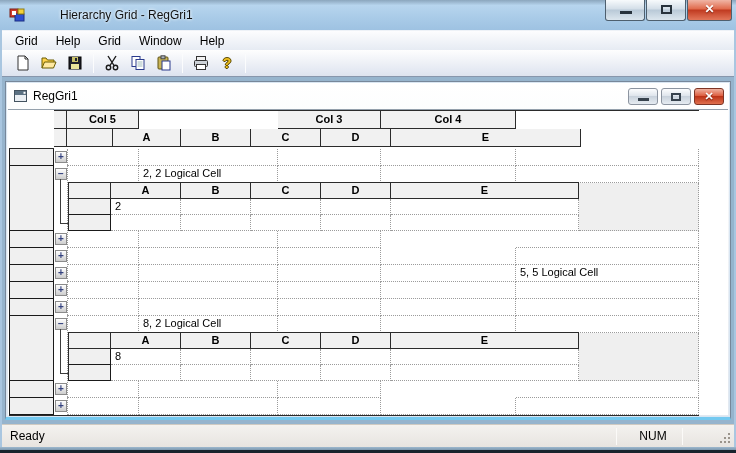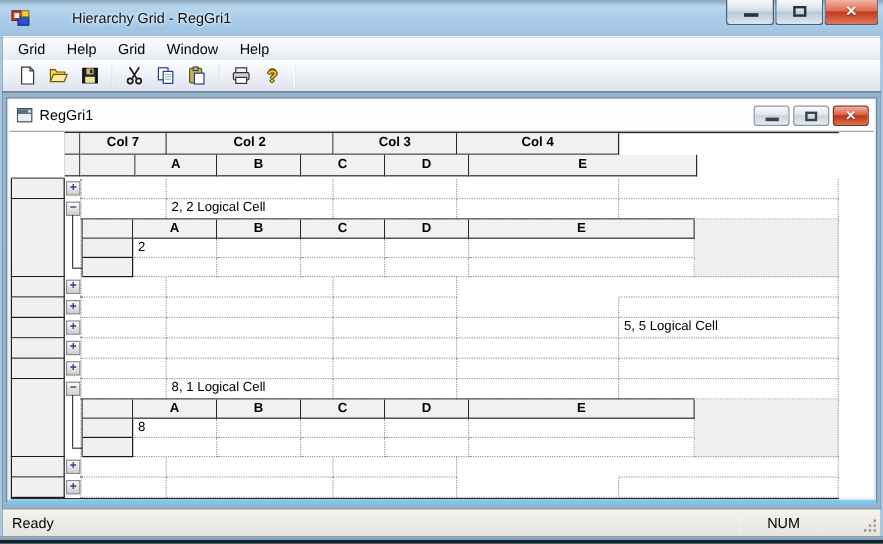--- a/index.html
+++ b/index.html
@@ -190,22 +190,21 @@
           <div class="ccap close">
               <div class="cg-x">✕</div>
             </div>
         </div>
       </div>
       <div class="gridclient">
         <div id="grid">
             <div class="hline" style="left: 46px; top: 0px; width: 645px; height: 1px;"></div>
             <div class="vline" style="left: 46px; top: 0px; width: 1px; height: 37px;"></div>
             <div class="cell hcell" style="left: 46px; top: 1px; width: 13px; height: 18px;"></div>
-            <div class="cell hcell" style="left: 59px; top: 1px; width: 72px; height: 18px;">Col 7</div>
-            <div class="cell hcell" style="left: 131px; top: 1px; width: 139px; height: 18px;">Col 2</div>
+            <div class="cell hcell" style="left: 59px; top: 1px; width: 72px; height: 18px;">Col 5</div>
             <div class="cell hcell" style="left: 270px; top: 1px; width: 103px; height: 18px;">Col 3</div>
             <div class="cell hcell" style="left: 373px; top: 1px; width: 135px; height: 18px;">Col 4</div>
             <div class="cell hcell" style="left: 46px; top: 19px; width: 13px; height: 18px;"></div>
             <div class="cell hcell" style="left: 59px; top: 19px; width: 46px; height: 18px;"></div>
             <div class="cell hcell" style="left: 105px; top: 19px; width: 68px; height: 18px;">A</div>
             <div class="cell hcell" style="left: 173px; top: 19px; width: 70px; height: 18px;">B</div>
             <div class="cell hcell" style="left: 243px; top: 19px; width: 70px; height: 18px;">C</div>
             <div class="cell hcell" style="left: 313px; top: 19px; width: 70px; height: 18px;">D</div>
             <div class="cell hcell" style="left: 383px; top: 19px; width: 190px; height: 18px;">E</div>
             <div class="hline" style="left: 1px; top: 38px; width: 45px; height: 1px;"></div>
@@ -277,21 +276,21 @@
             <div class="cell rowhdr" style="left: 1px; top: 189px; width: 45px; height: 17px;"></div>
             <div class="expander" style="left: 47px; top: 191px; width: 12px; height: 12px;">+</div>
             <div class="cell dcell" style="left: 59px; top: 189px; width: 72px; height: 17px;"></div>
             <div class="cell dcell" style="left: 131px; top: 189px; width: 139px; height: 17px;"></div>
             <div class="cell dcell" style="left: 270px; top: 189px; width: 103px; height: 17px;"></div>
             <div class="cell dcell" style="left: 373px; top: 189px; width: 135px; height: 17px;"></div>
             <div class="cell dcell" style="left: 508px; top: 189px; width: 183px; height: 17px;"></div>
             <div class="cell rowhdr" style="left: 1px; top: 206px; width: 45px; height: 65px;"></div>
             <div class="expander" style="left: 47px; top: 208px; width: 12px; height: 12px;">−</div>
             <div class="cell dcell" style="left: 59px; top: 206px; width: 72px; height: 17px;"></div>
-            <div class="cell dcell" style="left: 131px; top: 206px; width: 139px; height: 17px;">8, 1 Logical Cell</div>
+            <div class="cell dcell" style="left: 131px; top: 206px; width: 139px; height: 17px;">8, 2 Logical Cell</div>
             <div class="cell dcell" style="left: 270px; top: 206px; width: 103px; height: 17px;"></div>
             <div class="cell dcell" style="left: 373px; top: 206px; width: 135px; height: 17px;"></div>
             <div class="cell dcell" style="left: 508px; top: 206px; width: 183px; height: 17px;"></div>
             <div class="tline" style="left: 52px; top: 219px; width: 1px; height: 44px;"></div>
             <div class="tline" style="left: 52px; top: 263px; width: 9px; height: 1px;"></div>
             <div class="hline" style="left: 61px; top: 222px; width: 510px; height: 1px;"></div>
             <div class="vline" style="left: 60px; top: 222px; width: 1px; height: 49px;"></div>
             <div class="cell hcell sgh" style="left: 61px; top: 223px; width: 42px; height: 16px;"></div>
             <div class="cell hcell sgh" style="left: 103px; top: 223px; width: 70px; height: 16px;">A</div>
             <div class="cell hcell sgh" style="left: 173px; top: 223px; width: 70px; height: 16px;">B</div>

